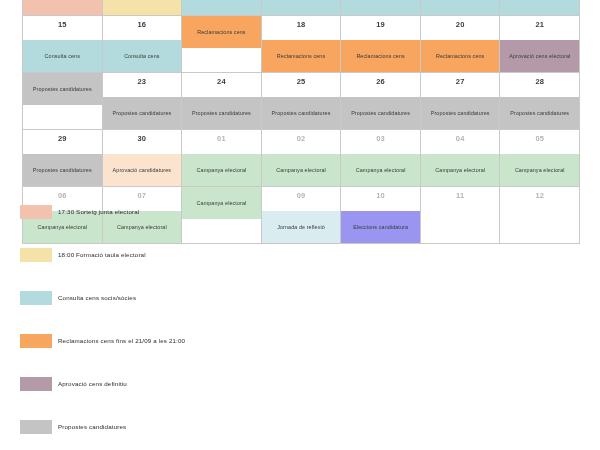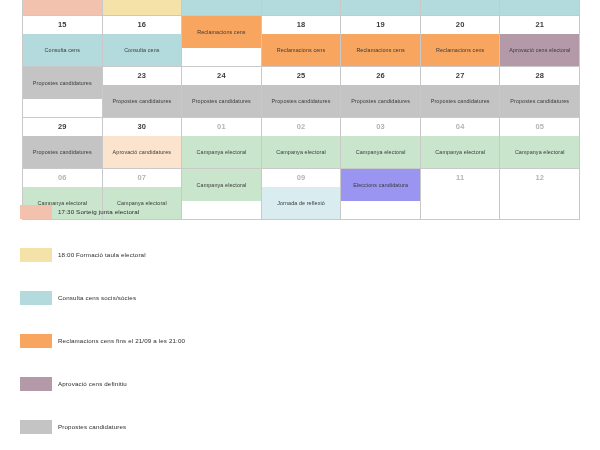--- a/index.html
+++ b/index.html
@@ -35,21 +35,21 @@
 
   .cal-cell {
     flex: 1 1 0;
     min-width: 0;
     border-right: 1px solid #c9c9c9;
     border-bottom: 1px solid #c9c9c9;
     background: #ffffff;
   }
 
   .cal-num {
-    height: 18px;
+    height: 24px;
     line-height: 18px;
     text-align: center;
     font-size: 7.5px;
     font-weight: bold;
     color: #3b3b3b;
     background: #ffffff;
     letter-spacing: .2px;
   }
   .cal-num.muted { color: #b4b4b4; font-weight: bold; }
 
@@ -224,20 +224,21 @@
           <div class="cal-ev" style="background: rgb(201, 229, 204);">Campanya electoral</div>
         </div>
         <div class="cal-cell">
           <div class="cal-ev" style="background: rgb(201, 229, 204);">Campanya electoral</div>
         </div>
         <div class="cal-cell">
           <div class="cal-num muted">09</div>
           <div class="cal-ev" style="background: rgb(217, 236, 239);">Jornada de reflexió</div>
         </div>
         <div class="cal-cell">
+          <div class="cal-num muted">10</div>
           <div class="cal-ev" style="background: rgb(154, 149, 240);">Eleccions candidatura</div>
         </div>
         <div class="cal-cell">
           <div class="cal-num muted">11</div>
           <div class="cal-ev" style="background: rgb(255, 255, 255);"></div>
         </div>
         <div class="cal-cell">
           <div class="cal-num muted">12</div>
           <div class="cal-ev" style="background: rgb(255, 255, 255);"></div>
         </div>

